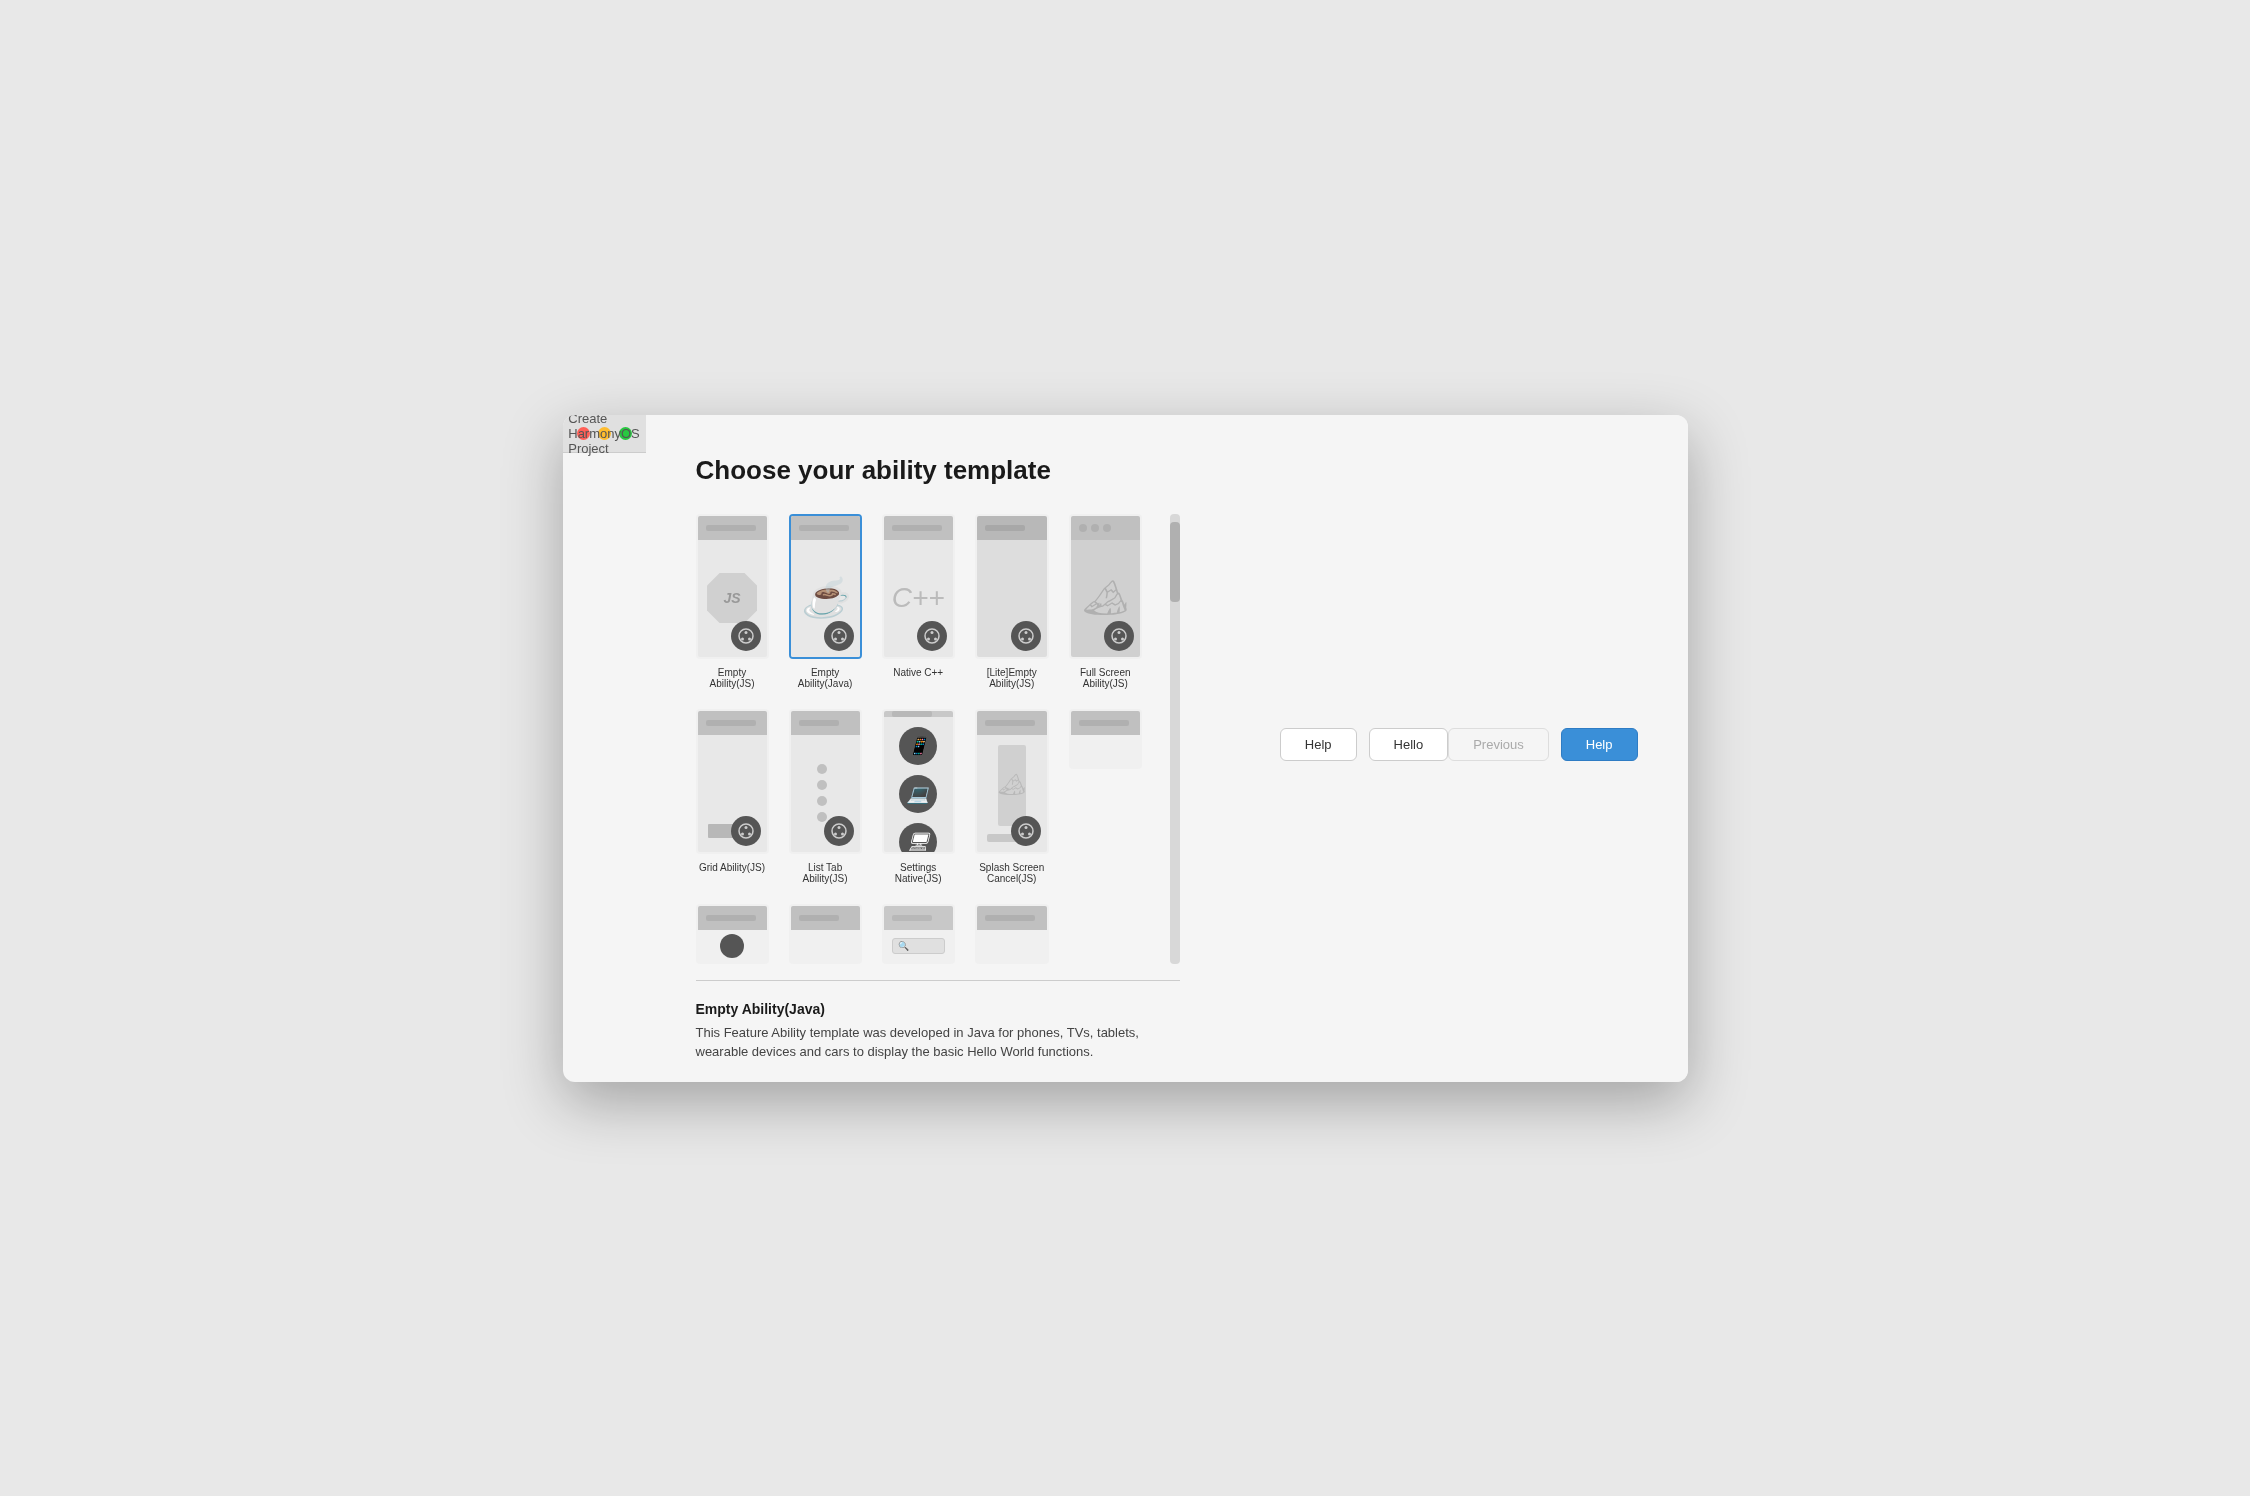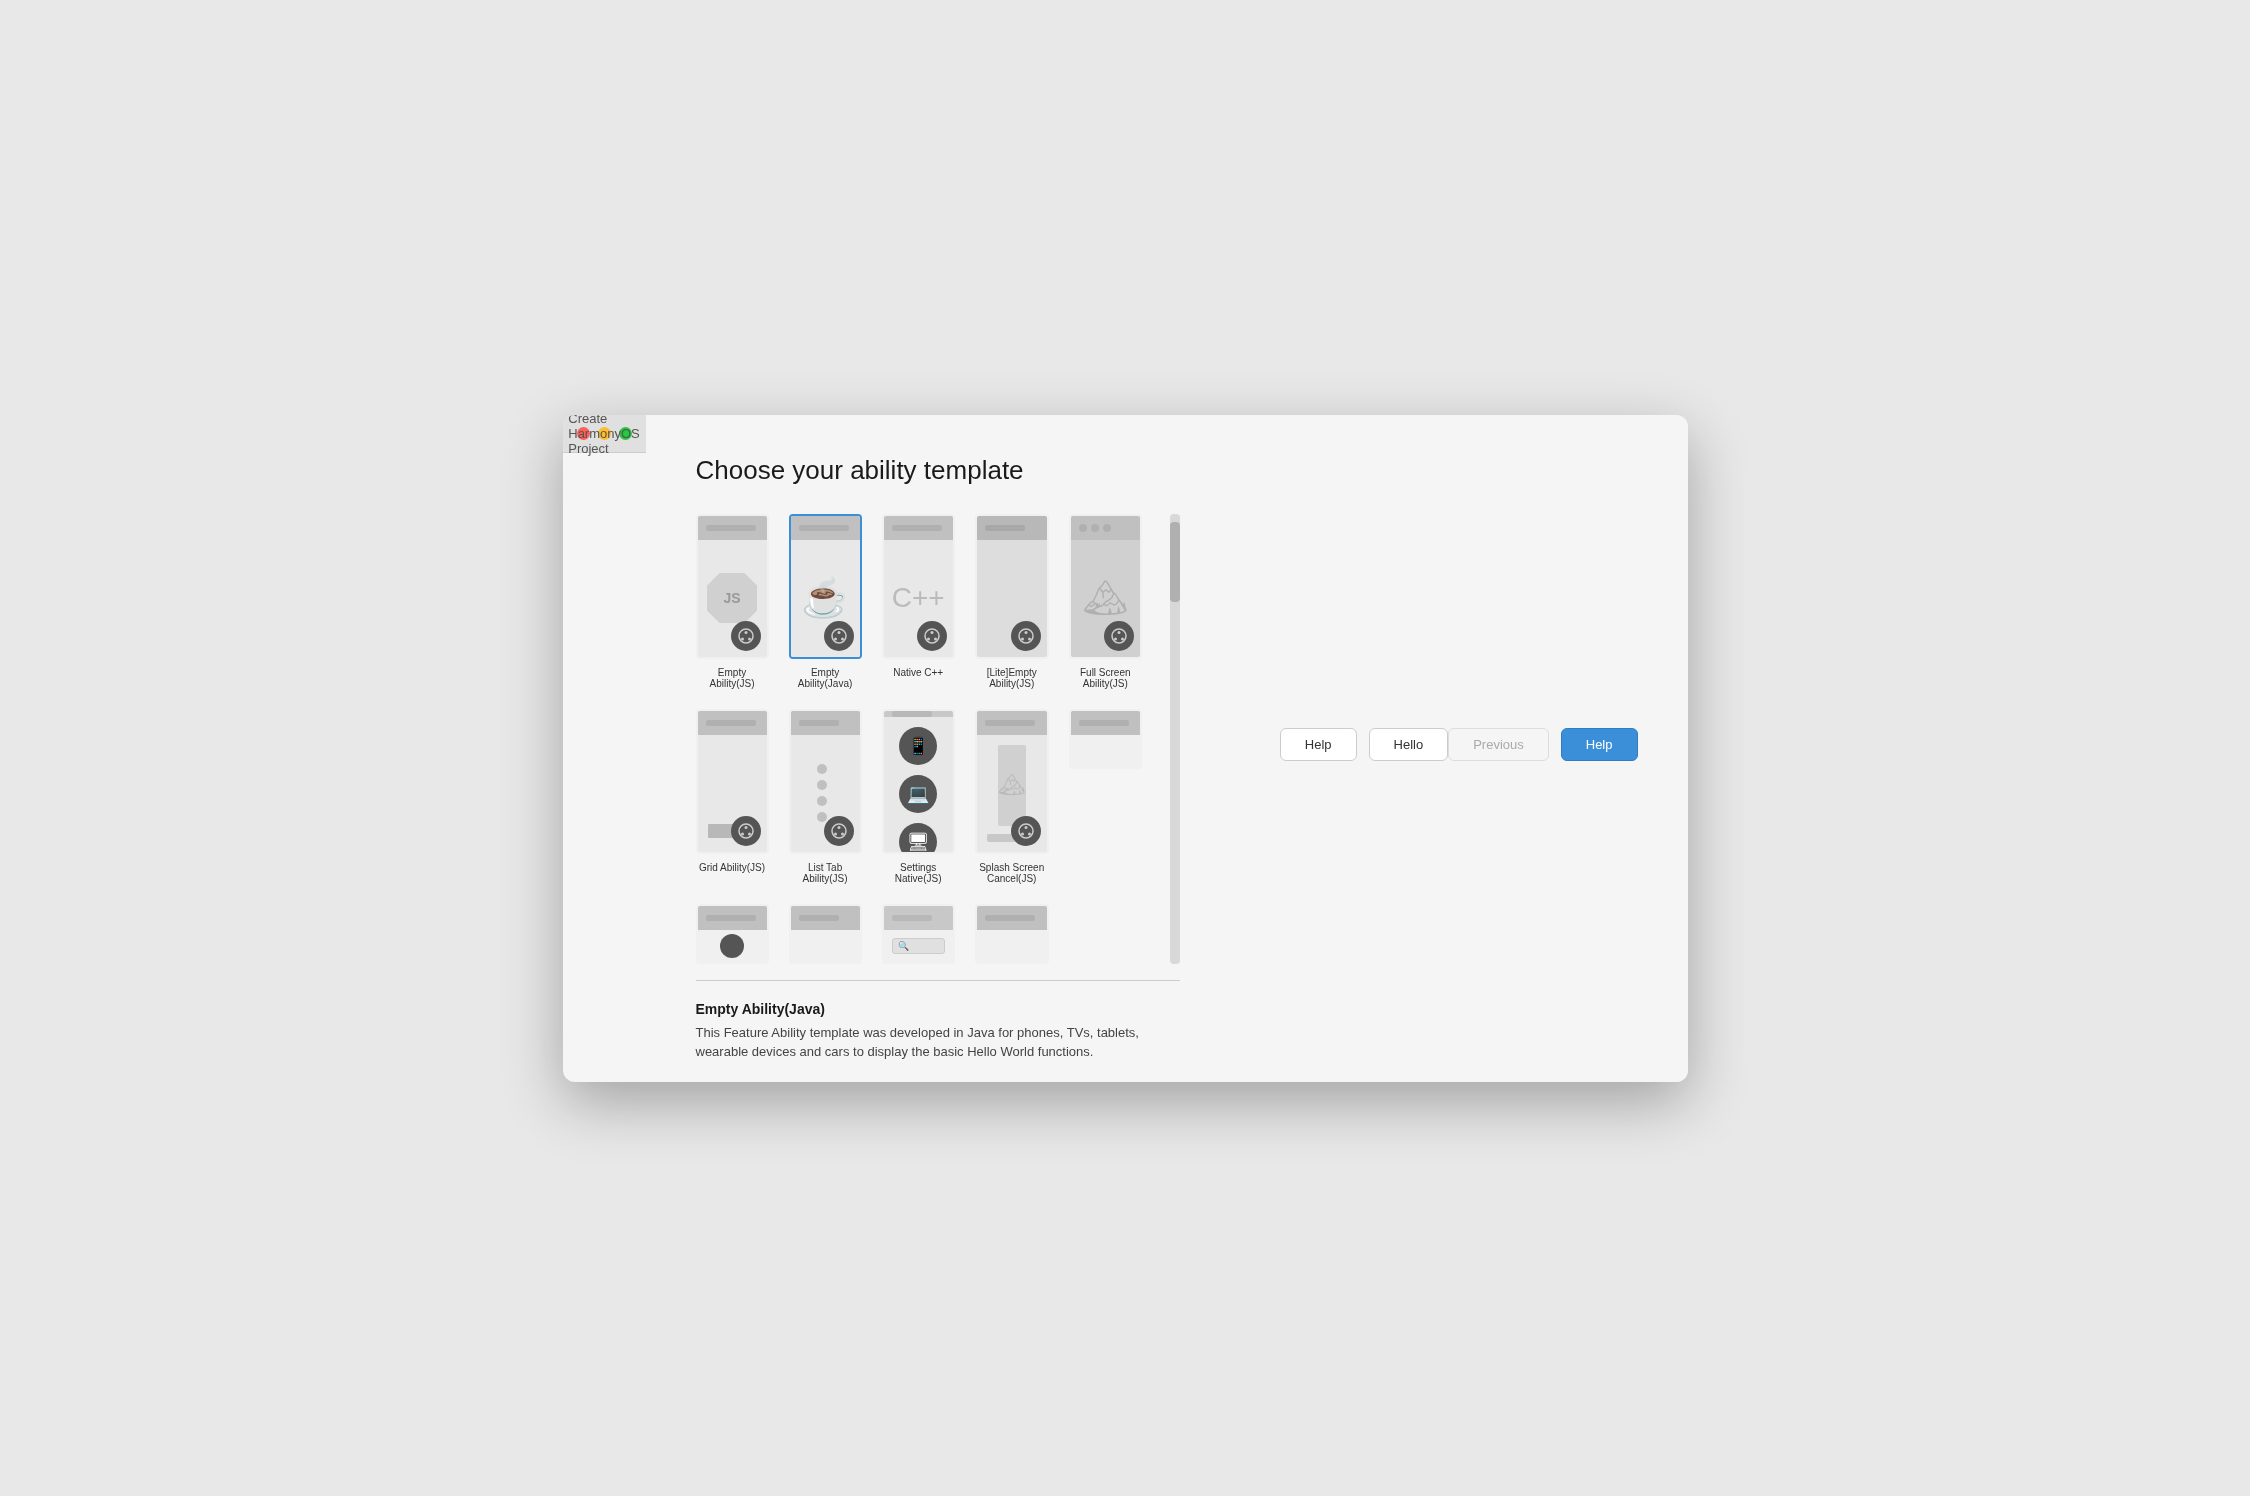--- a/index.html
+++ b/index.html
@@ -56,21 +56,21 @@
 
     .content {
       flex: 1;
       padding: 40px 50px 0 50px;
       display: flex;
       flex-direction: column;
     }
 
     .page-title {
       font-size: 26px;
-      font-weight: 400;
+      font-weight: 700;
       color: #1a1a1a;
       margin-bottom: 28px;
     }
 
     .templates-grid {
       display: grid;
       grid-template-columns: repeat(5, 1fr);
       gap: 20px;
       padding-right: 20px;
     }
@@ -120,20 +120,21 @@
       background: #b0b0b0;
     }
 
     .template-card-body {
       flex: 1;
       background: #e8e8e8;
       display: flex;
       align-items: center;
       justify-content: center;
       position: relative;
+      font-style: italic;
     }
 
     .template-badge {
       position: absolute;
       bottom: 6px;
       right: 6px;
       width: 30px;
       height: 30px;
       border-radius: 50%;
       background: #555;

